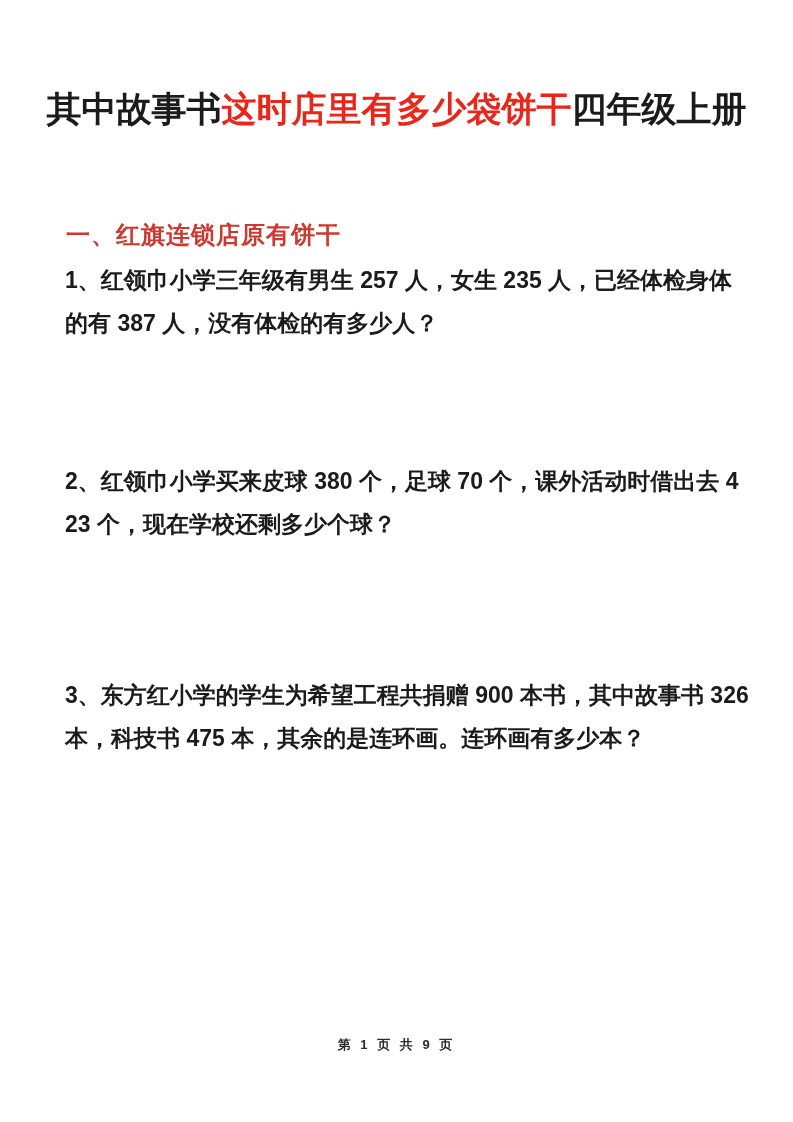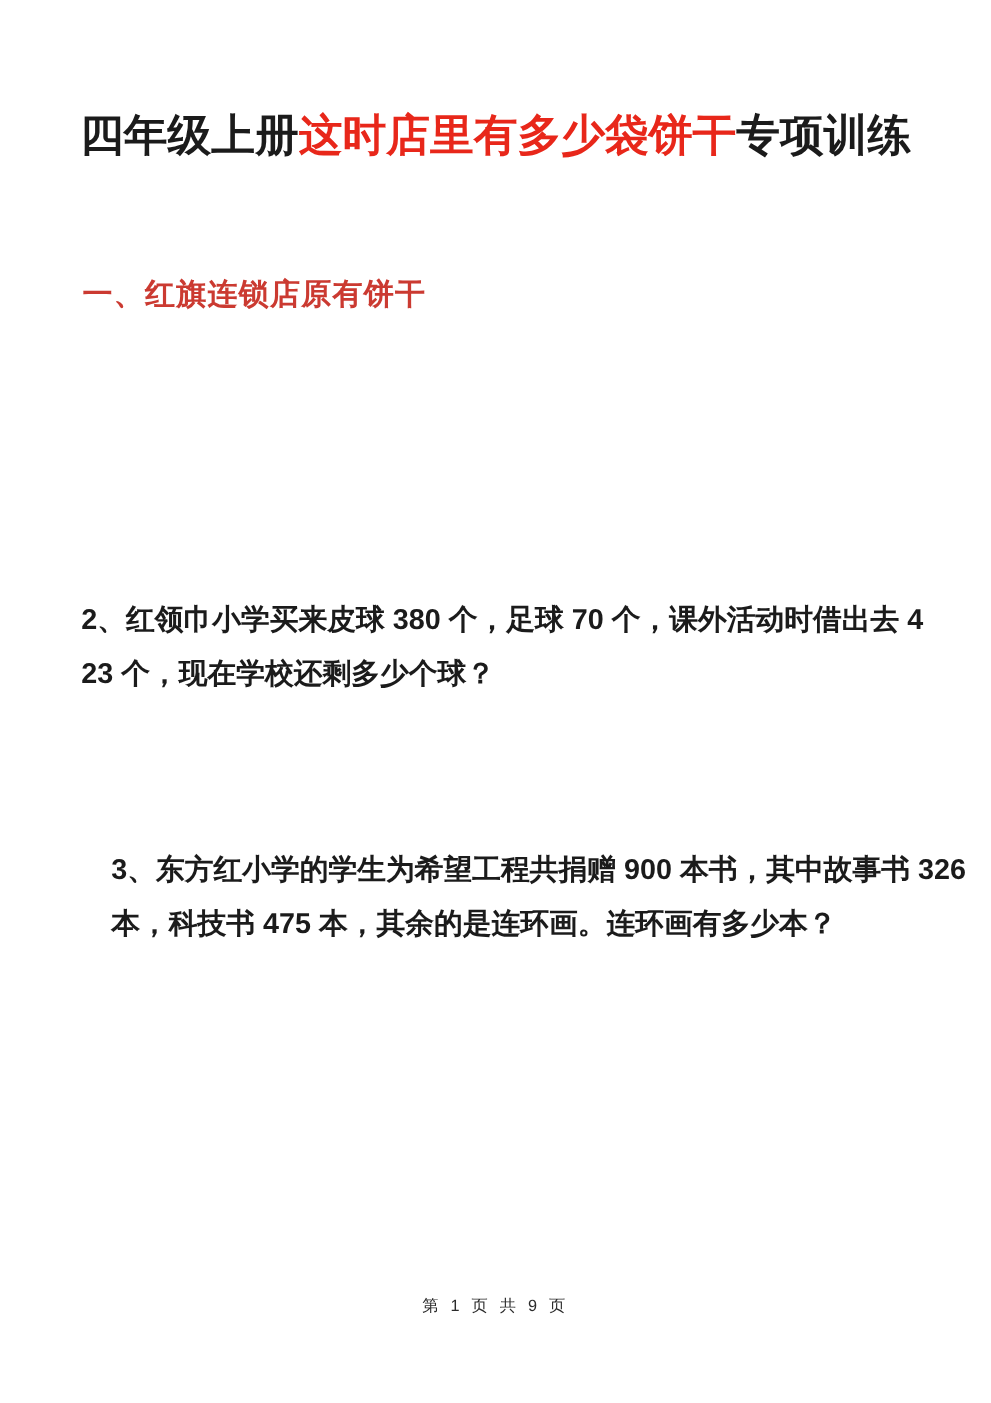--- a/index.html
+++ b/index.html
@@ -46,44 +46,45 @@
     left: 65px;
     width: 684px;
     margin: 0;
     font-size: 23px;
     font-weight: bold;
     line-height: 43px;
     text-align: left;
     word-break: break-all;
   }
   .p1 { top: 259px; }
-  .p2 { top: 474px; }
-  .p3 { top: 674px; margin-left: 24px; }
+  .p2 { top: 460px; }
+  .p3 { top: 674px; }
   .p4 { top: 884px; }
   .footer {
     position: absolute;
     top: 1036px;
     left: 0;
     width: 100%;
     text-align: center;
     font-size: 13px;
-    font-weight: normal;
+    font-weight: bold;
     color: #2b2b2b;
     letter-spacing: 3px;
   }
 </style>
 </head>
 <body>
 
 <div class="page">
 
-  <h1 class="doc-title"><span>四年级上册</span><span class="red">这时店里有多少袋饼干</span><span>专项训练</span></h1>
+  <h1 class="doc-title"><span>其中故事书</span><span class="red">这时店里有多少袋饼干</span><span>四年级上册</span></h1>
 
   <h2 class="section-heading">一、红旗连锁店原有饼干</h2>
 
+  <p class="problem p1"><span>1、</span><span>红领巾小学三年级有男生 257 人，女生 235 人，已经体检身体的有 387 人，没有体检的有多少人？</span></p>
 
   <p class="problem p2"><span>2、</span><span>红领巾小学买来皮球 380 个，足球 70 个，课外活动时借出去 423 个，现在学校还剩多少个球？</span></p>
 
   <p class="problem p3"><span>3、</span><span>东方红小学的学生为希望工程共捐赠 900 本书，其中故事书 326 本，科技书 475 本，其余的是连环画。连环画有多少本？</span></p>
 
 
   <div class="footer">第 1 页 共 9 页</div>
 
 </div>
 

